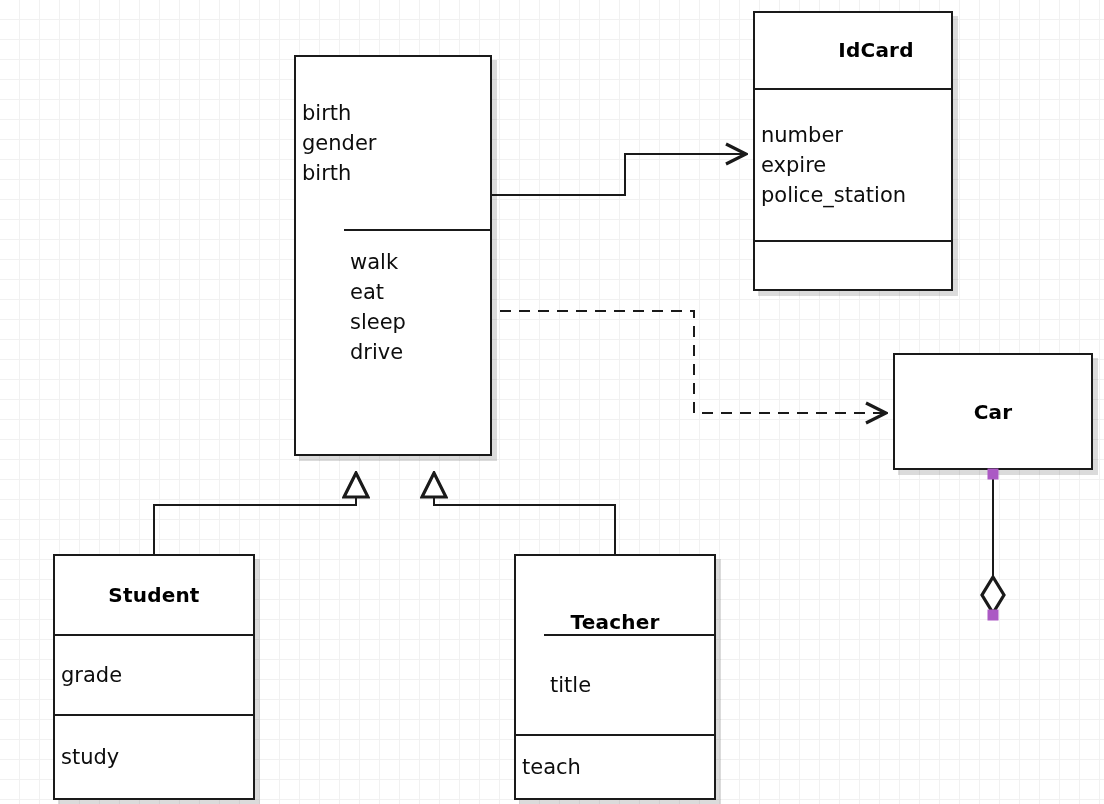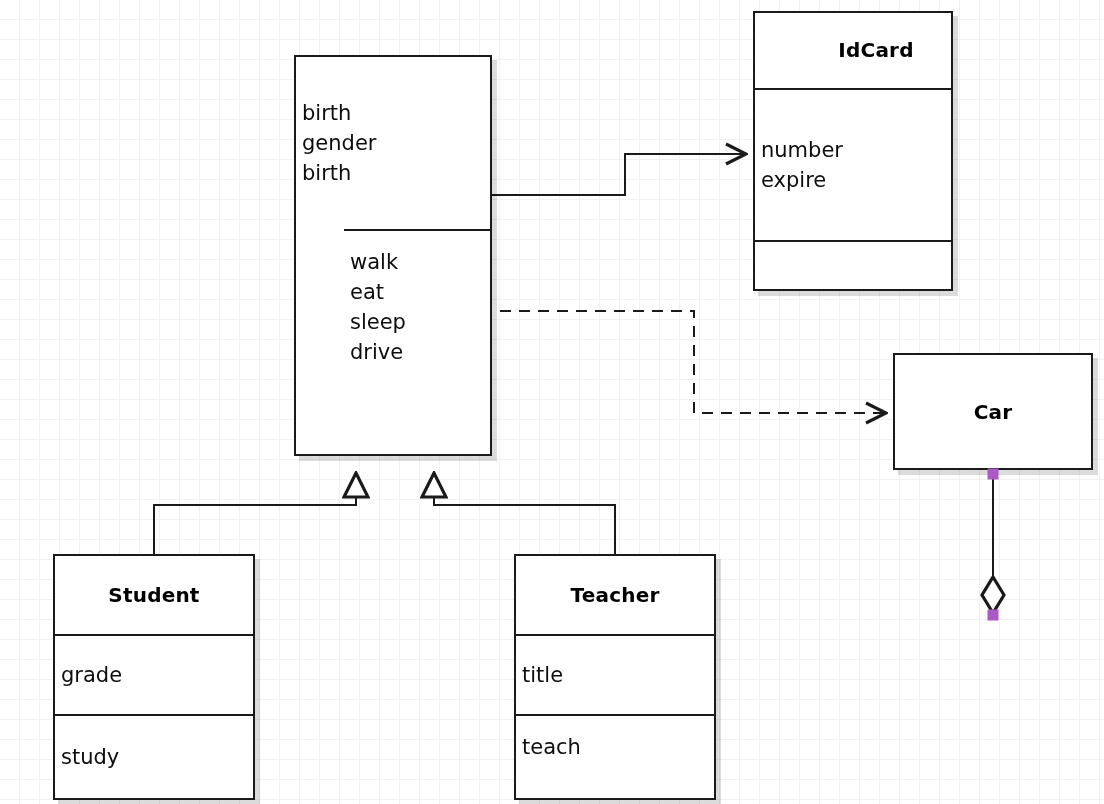--- a/index.html
+++ b/index.html
@@ -125,20 +125,21 @@
     </div>
   </div>
 
   <div class="uml-class" style="left:753px; top:11px; width:200px; height:280px;">
     <div class="uml-compartment uml-title" style="height:76px;padding-left:46px;">
       <span>IdCard</span>
     </div>
     <div class="uml-compartment uml-members" style="height:154px;">
       <div class="uml-member">number</div>
       <div class="uml-member">expire</div>
+      <div class="uml-member">police_station</div>
     </div>
     <div class="uml-compartment uml-members" style="height:50px;"></div>
   </div>
 
   <div class="uml-class" style="left:893px; top:353px; width:200px; height:117px;">
     <div class="uml-compartment uml-title" style="height:113px;">
       <span>Car</span>
     </div>
   </div>
 
@@ -149,24 +150,24 @@
     </div>
     <div class="uml-compartment uml-members" style="height:80px;">
       <div class="uml-member">grade</div>
     </div>
     <div class="uml-compartment uml-members" style="height:84px;">
       <div class="uml-member">study</div>
     </div>
   </div>
 
   <div class="uml-class" style="left:514px; top:554px; width:202px; height:246px;">
-    <div class="uml-compartment uml-title" style="height:78px;">
+    <div class="uml-compartment uml-title" style="height:78px;align-items:flex-end;">
       <span>Teacher</span>
     </div>
-    <div class="uml-compartment uml-members" style="height:80px;">
+    <div class="uml-compartment uml-members" style="height:100px;margin-left:28px;">
       <div class="uml-member">title</div>
     </div>
     <div class="uml-compartment uml-members" style="height:64px;">
       <div class="uml-member">teach</div>
     </div>
   </div>
 
   <div class="handle" style="left:993px; top:474px;"></div>
   <div class="handle" style="left:993px; top:615px;"></div>
 

